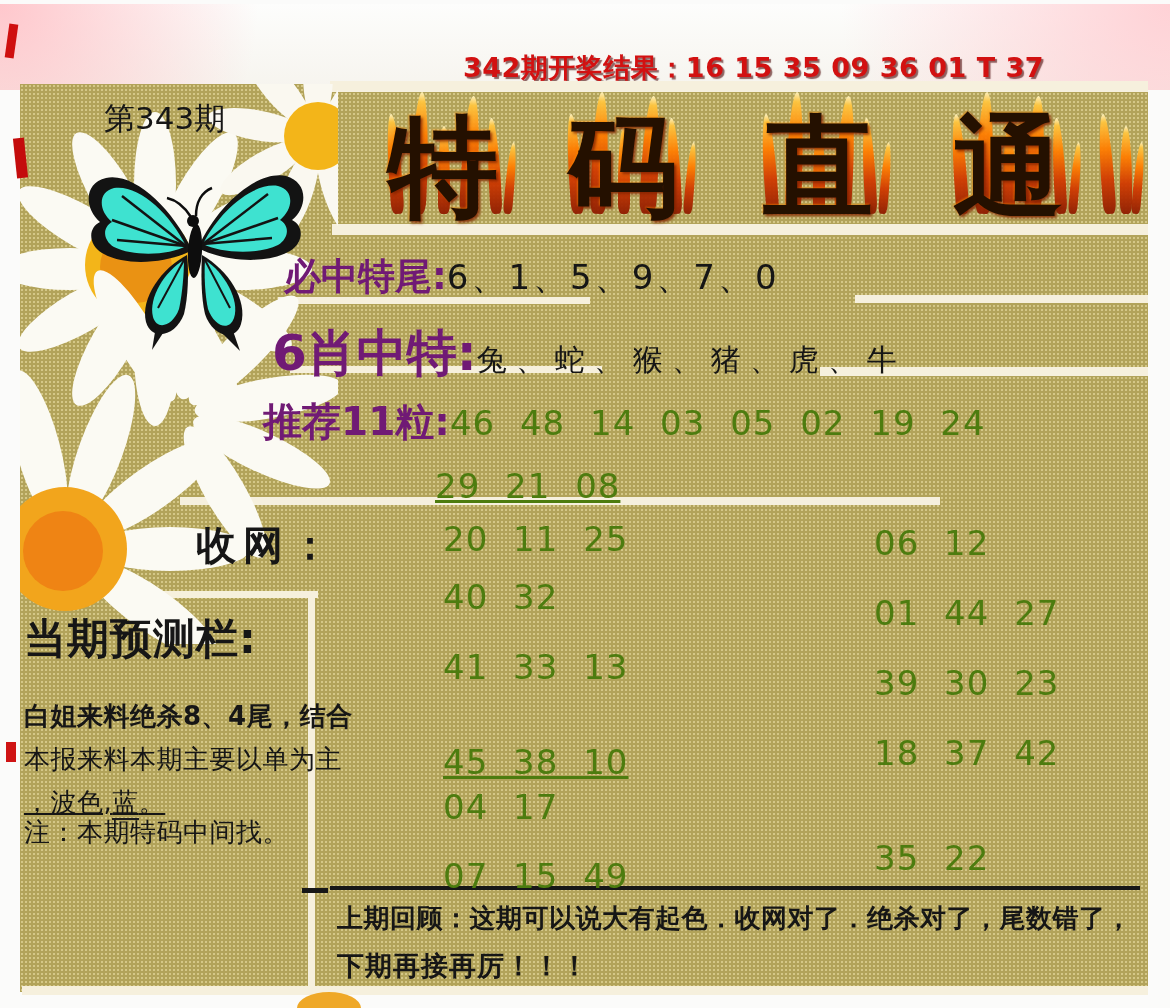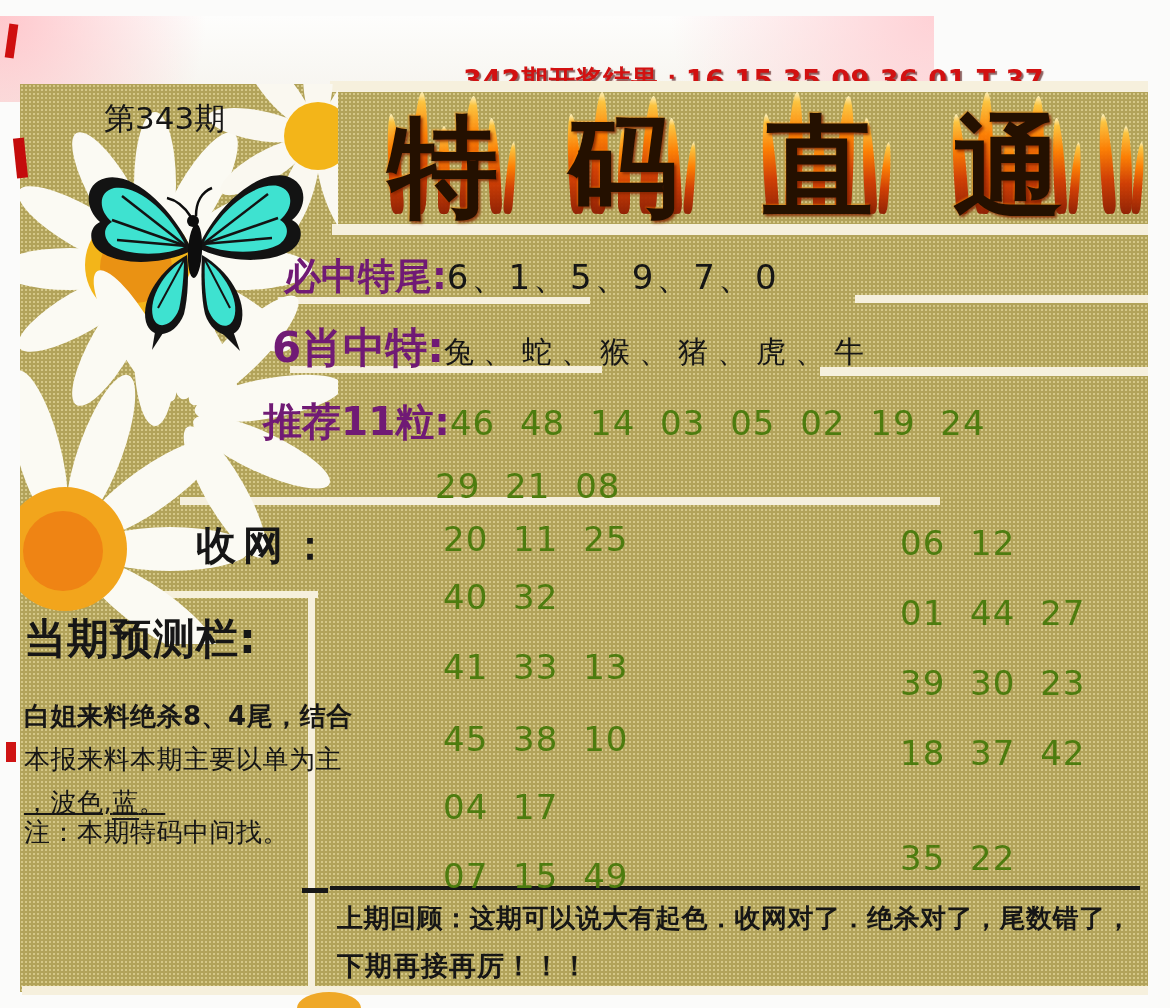--- a/index.html
+++ b/index.html
@@ -4,21 +4,21 @@
 <style>
   html,body{margin:0;padding:0;}
   body{
     width:1170px;height:1008px;position:relative;overflow:hidden;
     background:#fbfbfa;
     font-family:"DejaVu Sans","Liberation Sans",sans-serif;
     color:#161616;
   }
   
   .top-strip{
-    position:absolute;left:0;top:16px;width:934px;height:86px;
+    position:absolute;left:0;top:4px;width:1170px;height:86px;
     background:
       radial-gradient(circle at 0% 0%, rgba(255,190,196,.85), rgba(255,190,196,0) 22%),
       radial-gradient(circle at 100% 0%, rgba(255,205,210,.9), rgba(255,205,210,0) 28%),
       linear-gradient(#fdfdfc,#f6f4ee);
   }
   .result-text{
     position:absolute;left:463px;top:46px;
     font-size:27px;font-weight:bold;color:#d21111;
     letter-spacing:.5px;white-space:nowrap;
     text-shadow:2px 2px 1px rgba(70,0,0,.6);
@@ -71,30 +71,30 @@
     font-size:110px;font-weight:bold;line-height:1;color:#241000;
     text-shadow:2px 2px 3px rgba(130,35,0,.85), -1px -1px 2px rgba(255,140,0,.55);
   }
   
   .row{position:absolute;white-space:nowrap;z-index:5;}
   .lab{font-weight:bold;color:#701a75;}
   .row-tail{left:284px;top:252px;font-size:34px;}
   .row-tail .lab{font-size:37px;}
   .row-tail .val{letter-spacing:3px;}
   .row-zodiac{left:272px;top:320px;font-size:30px;}
-  .row-zodiac .lab{font-size:42px;text-align:center;}
+  .row-zodiac .lab{font-size:50px;text-align:center;}
   .row-zodiac .val{font-family:"DejaVu Serif","Liberation Serif",serif;letter-spacing:9px;}
   .row-reco{left:263px;top:395px;font-size:34px;}
   .row-reco .lab{font-size:39px;}
   .num{word-spacing:13px;letter-spacing:1px;color:#4d7c0f;}
-  .row-reco2{left:435px;top:466px;font-size:34px;}
+  .row-reco2{left:435px;top:466px;font-size:34px;text-decoration:underline;}
   .net-label{left:196px;top:518px;font-size:40px;font-weight:bold;letter-spacing:7px;}
   .net-left{left:443px;font-size:34px;}
-  .net-right{left:900px;font-size:34px;}
-  .nl0{top:507px;margin-top:12px;} .nl1{top:577px;} .nl2{top:647px;} .nl3{top:719px;} .nl4{top:787px;} .nl5{top:856px;}
+  .net-right{left:874px;font-size:34px;}
+  .nl0{top:507px;margin-top:12px;} .nl1{top:577px;} .nl2{top:647px;} .nl3{top:742px;text-decoration:underline;} .nl4{top:787px;} .nl5{top:856px;}
   .nr0{top:523px;} .nr1{top:593px;} .nr2{top:663px;} .nr3{top:733px;} .nr4{top:838px;}
   
   .pred-title{left:24px;top:611px;font-size:42px;font-weight:bold;letter-spacing:1px;}
   .pred-line{font-size:26px;letter-spacing:.5px;}
   .pl1{left:24px;top:699px;font-weight:bold;} .pl2{left:24px;top:742px;} .pl3{left:24px;top:785px;text-decoration:underline;} .pl4{left:24px;top:815px;}
   .em-blue{border-bottom:2px solid #1c1c1c;padding-bottom:1px;}
   
   .rev1{left:337px;top:901px;font-size:26px;font-weight:bold;letter-spacing:.5px;}
   .rev2{left:337px;top:948px;font-size:27px;font-weight:bold;letter-spacing:1px;}
   

